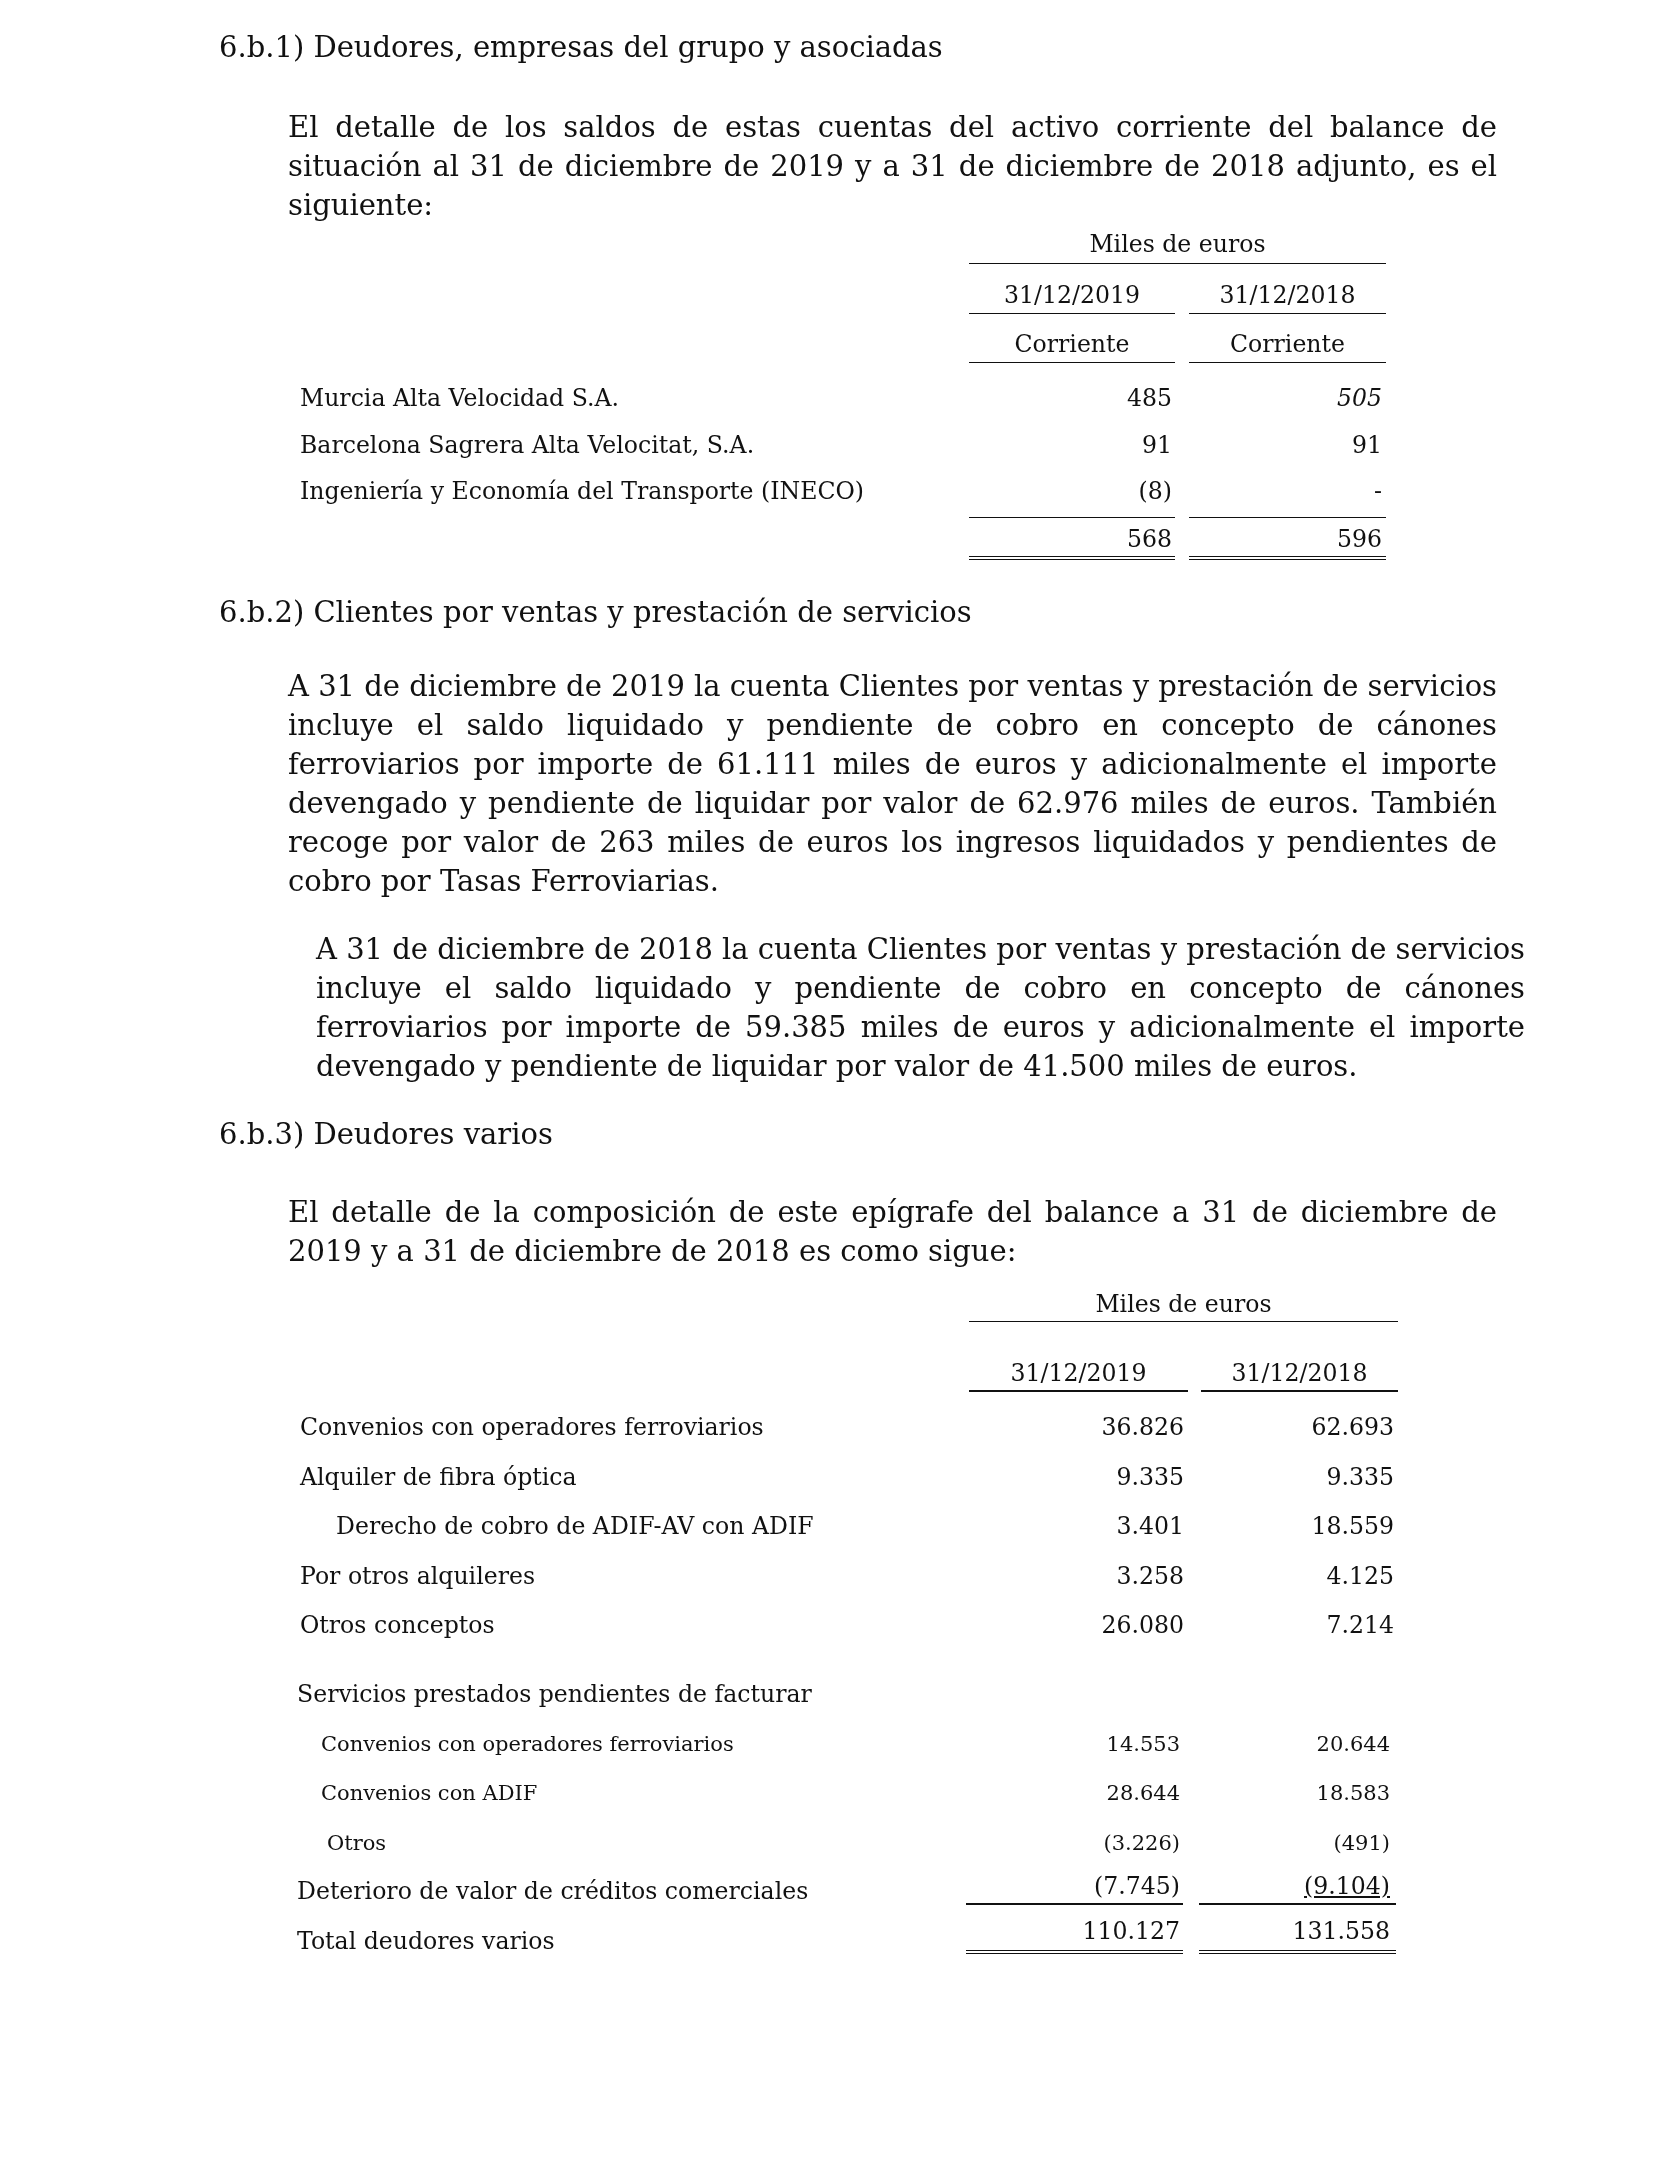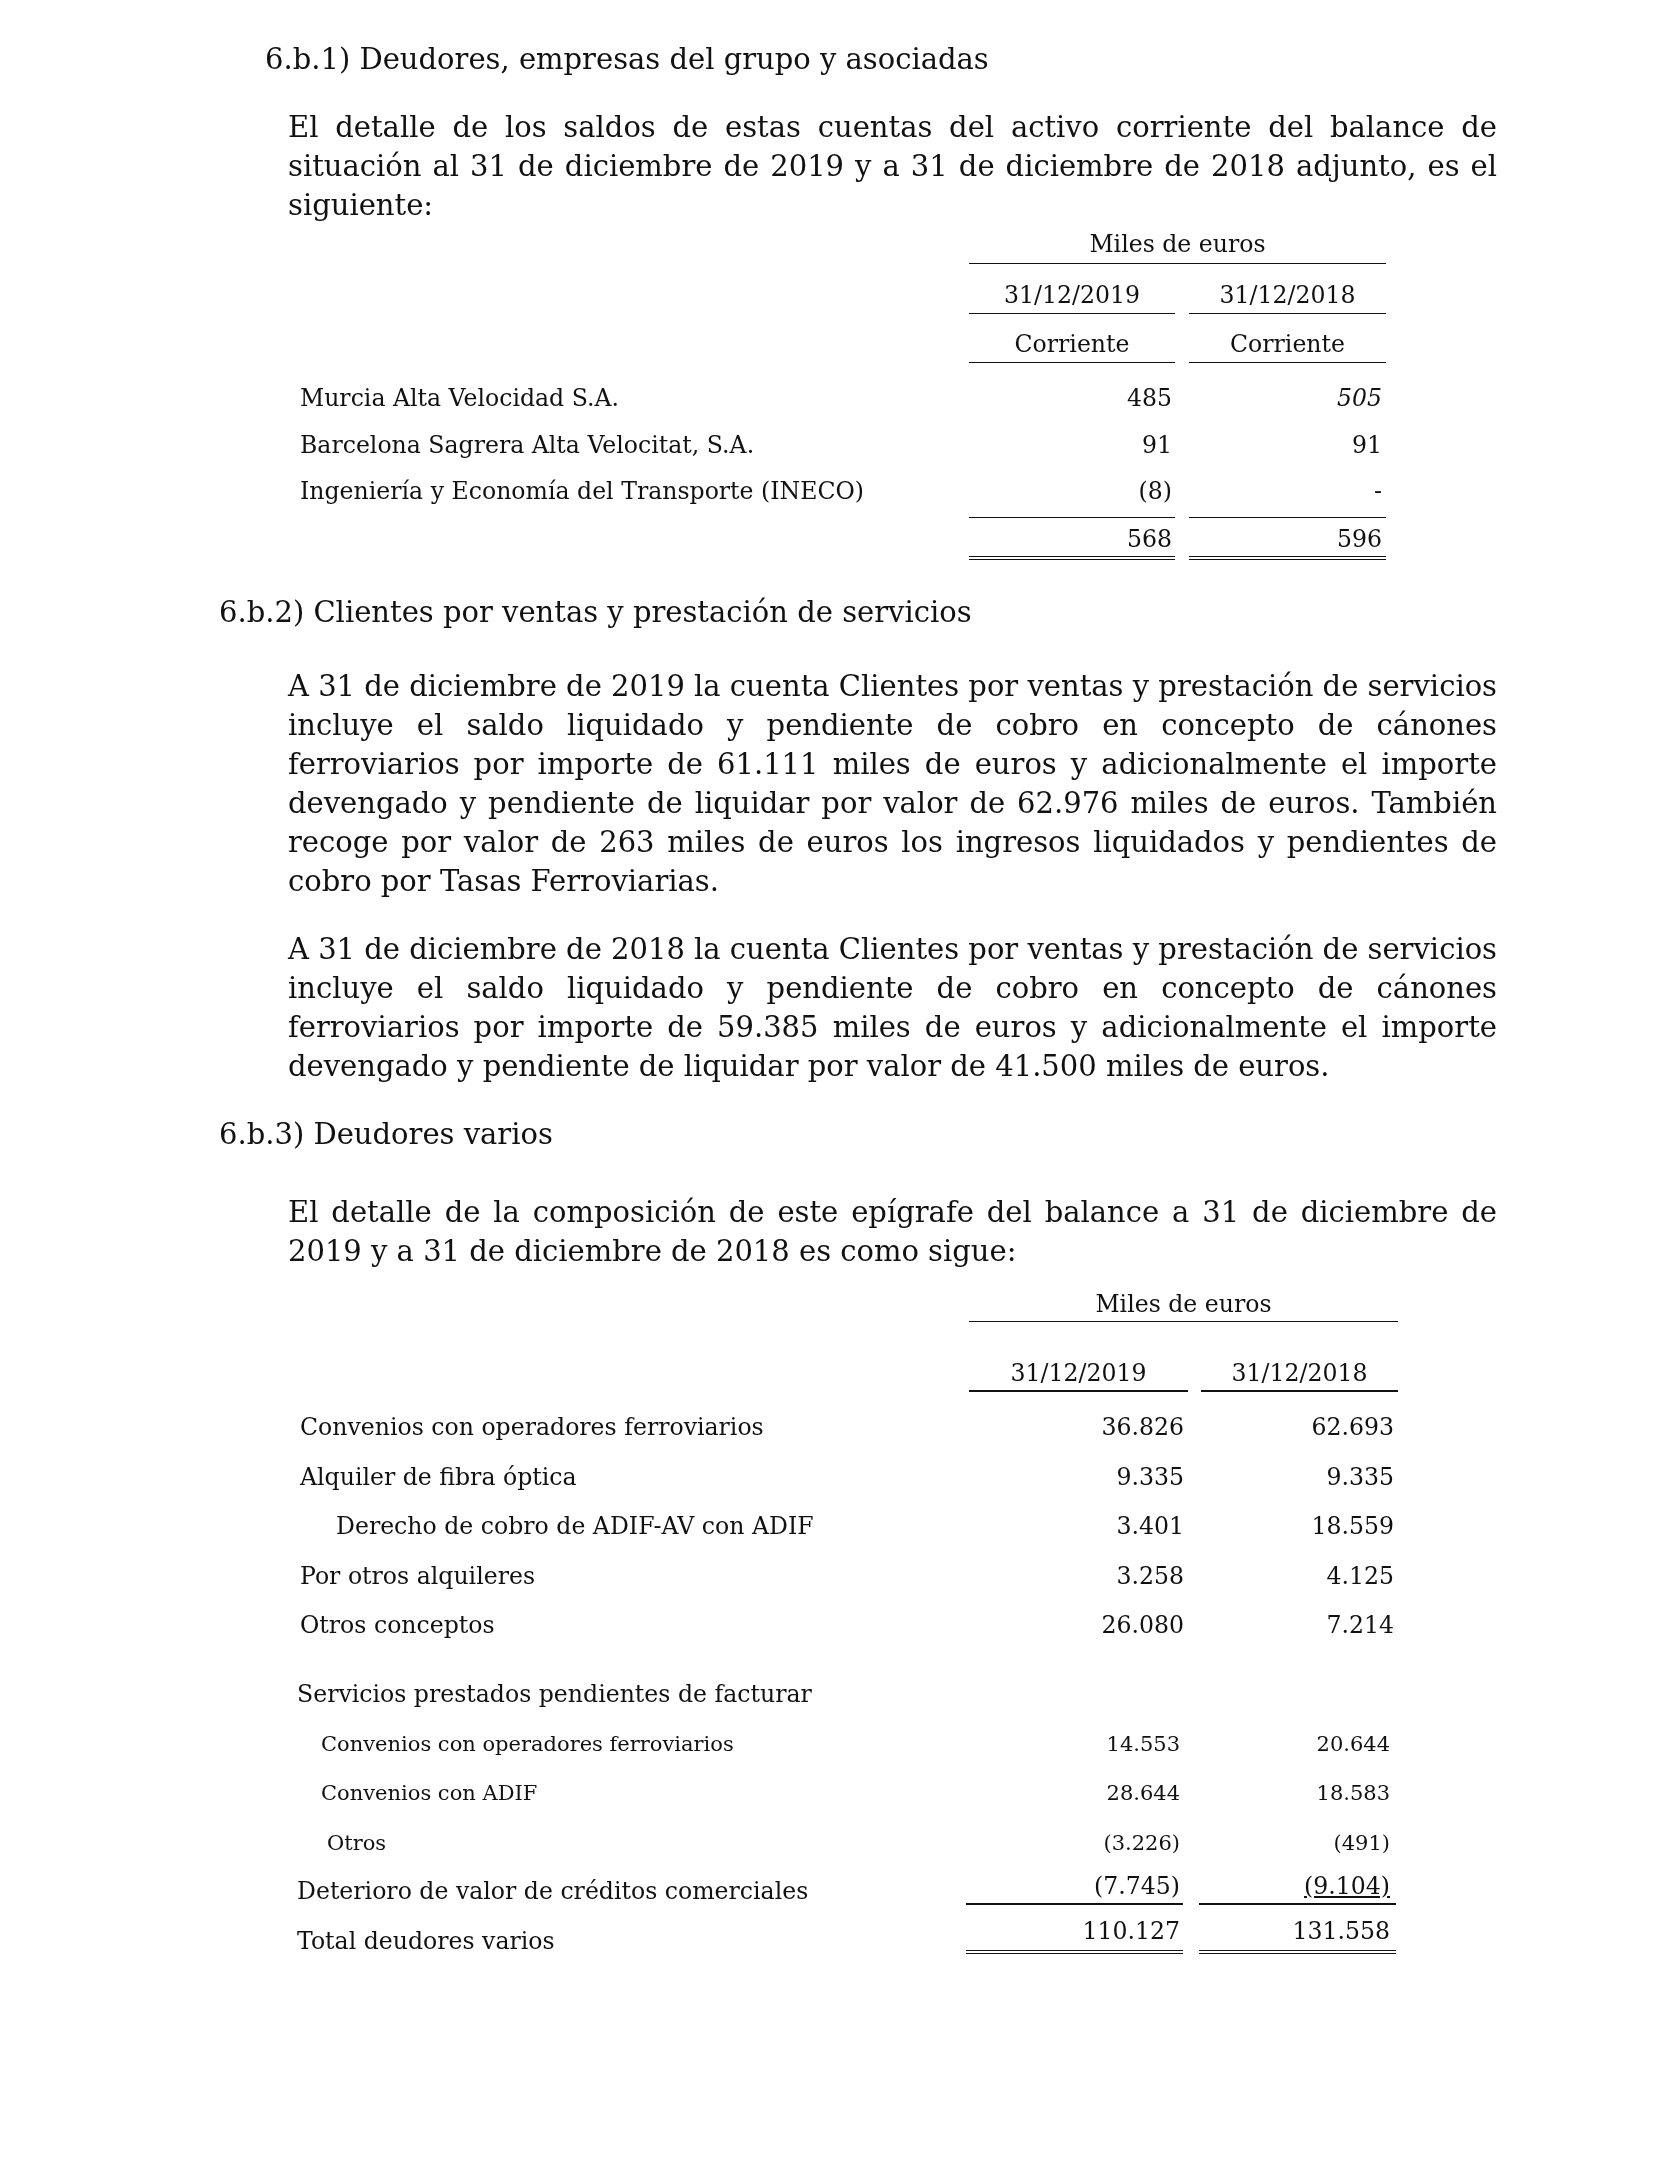--- a/index.html
+++ b/index.html
@@ -12,21 +12,21 @@
   .lbl { left:300px; white-space:nowrap; }
   .num { text-align:right; white-space:nowrap; }
   .line { position:absolute; border-top:1.6px solid #111; height:0; }
   .dbl { position:absolute; border-top:1.6px solid #111; border-bottom:1.6px solid #111; height:2.4px; }
   .ctr { text-align:center; white-space:nowrap; }
   .small { font-size:21px; }
 </style>
 </head>
 <body>
 
-<div class="abs h" style="top:42px;margin-left:46px;">6.b.1) Deudores, empresas del grupo y asociadas</div>
+<div class="abs h" style="top:30px;">6.b.1) Deudores, empresas del grupo y asociadas</div>
 <div class="abs p" style="top:108px;">El detalle de los saldos de estas cuentas del activo corriente del balance de situación al 31 de diciembre de 2019 y a 31 de diciembre de 2018 adjunto, es el siguiente:</div>
 
 <div>
   <div class="abs tbl ctr" style="left:969px;width:417px;top:230px;">Miles de euros</div>
   <div class="line" style="left:969px;width:417px;top:263px;"></div>
   <div class="abs tbl ctr" style="left:969px;width:206px;top:281px;">31/12/2019</div>
   <div class="abs tbl ctr" style="left:1189px;width:197px;top:281px;">31/12/2018</div>
   <div class="line" style="left:969px;width:206px;top:313px;"></div>
   <div class="line" style="left:1189px;width:197px;top:313px;"></div>
   <div class="abs tbl ctr" style="left:969px;width:206px;top:330px;">Corriente</div>
@@ -54,21 +54,21 @@
   <div>
     <div class="abs tbl num" style="left:969px;width:203px;top:525px;">568</div>
     <div class="abs tbl num" style="left:1189px;width:193px;top:525px;">596</div>
   </div>
   <div class="dbl" style="left:969px;width:206px;top:556px;"></div>
   <div class="dbl" style="left:1189px;width:197px;top:556px;"></div>
 </div>
 
 <div class="abs h" style="top:595px;">6.b.2) Clientes por ventas y prestación de servicios</div>
 <div class="abs p" style="top:667px;">A 31 de diciembre de 2019 la cuenta Clientes por ventas y prestación de servicios incluye el saldo liquidado y pendiente de cobro en concepto de cánones ferroviarios por importe de 61.111 miles de euros y adicionalmente el importe devengado y pendiente de liquidar por valor de 62.976 miles de euros. También recoge por valor de 263 miles de euros los ingresos liquidados y pendientes de cobro por Tasas Ferroviarias.</div>
-<div class="abs p" style="top:930px;">A 31 de diciembre de 2018 la cuenta Clientes por ventas y prestación de servicios incluye el saldo liquidado y pendiente de cobro en concepto de cánones ferroviarios por importe de 59.385 miles de euros y adicionalmente el importe devengado y pendiente de liquidar por valor de 41.500 miles de euros.</div>
+<div class="abs p" style="top:930px;margin-left:28px;">A 31 de diciembre de 2018 la cuenta Clientes por ventas y prestación de servicios incluye el saldo liquidado y pendiente de cobro en concepto de cánones ferroviarios por importe de 59.385 miles de euros y adicionalmente el importe devengado y pendiente de liquidar por valor de 41.500 miles de euros.</div>
 
 <div class="abs h" style="top:1117px;">6.b.3) Deudores varios</div>
 <div class="abs p" style="top:1193px;">El detalle de la composición de este epígrafe del balance a 31 de diciembre de 2019 y a 31 de diciembre de 2018 es como sigue:</div>
 
 <div>
   <div class="abs tbl ctr" style="left:969px;width:429px;top:1290px;">Miles de euros</div>
   <div class="line" style="left:969px;width:429px;top:1321px;"></div>
   <div class="abs tbl ctr" style="left:969px;width:219px;top:1359px;">31/12/2019</div>
   <div class="abs tbl ctr" style="left:1201px;width:197px;top:1359px;">31/12/2018</div>
   <div class="line" style="left:969px;width:219px;top:1390px;border-top-width:2.4px;"></div>

